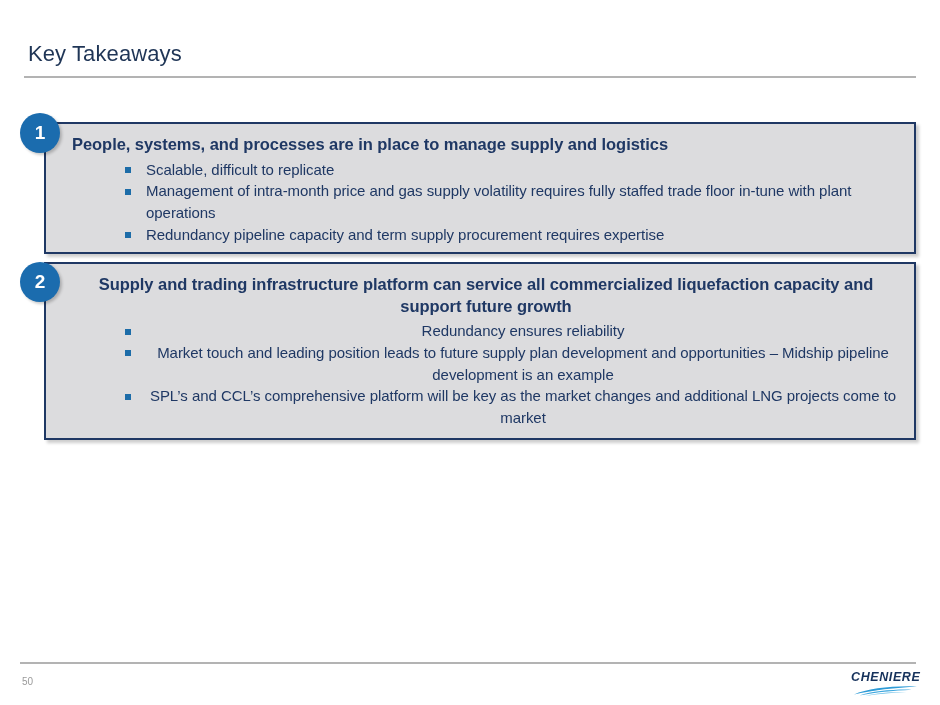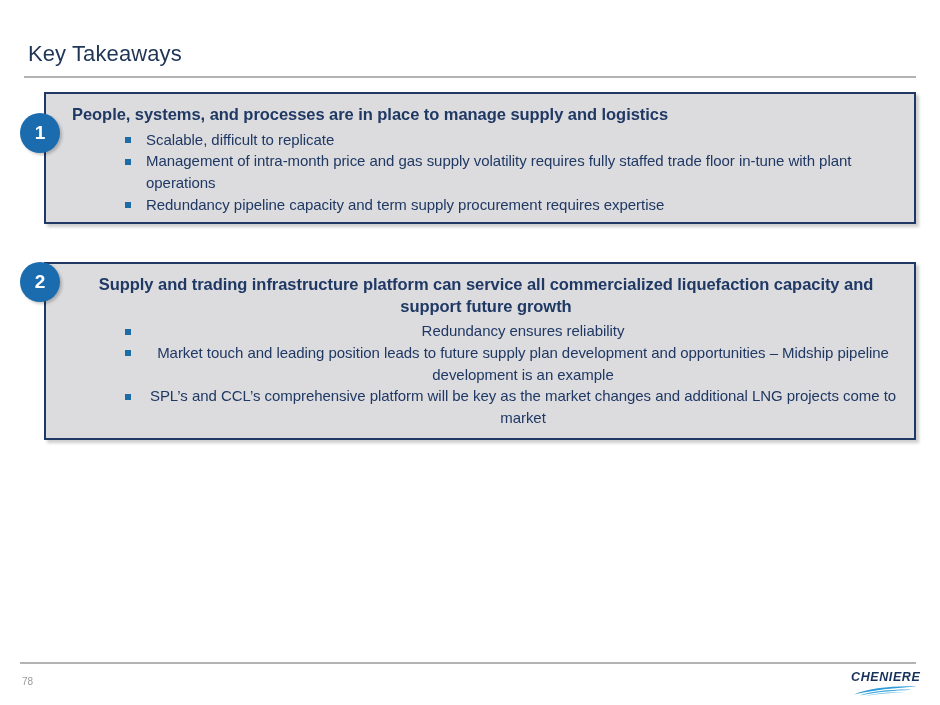--- a/index.html
+++ b/index.html
@@ -39,21 +39,21 @@
   
   .callout {
     position: absolute;
     background: #DCDCDE;
     border: 2px solid #1F3864;
     box-shadow: 3px 3px 3px rgba(0,0,0,0.20);
     box-sizing: border-box;
   }
   #box-1 {
     left: 44px;
-    top: 92px;
+    top: 122px;
     width: 872px;
     height: 132px;
   }
   #box-2 {
     left: 44px;
     top: 262px;
     width: 872px;
     height: 178px;
     text-align: center;
   }
@@ -199,21 +199,21 @@
       <li class="bullet-item">
         <span class="bullet-mark"></span>
         <span>SPL’s and CCL’s comprehensive platform will be key as the market changes and additional LNG projects come to market</span>
       </li>
     </ul>
   </div>
 </div>
 <div class="badge" id="badge-2">2</div>
 
 <div class="footer-rule"></div>
-<div class="page-number">78</div>
+<div class="page-number">50</div>
 
 <div class="logo">
   <div class="logo-word">CHENIERE</div>
   <svg class="logo-swoosh" viewBox="0 0 66 11">
     <path d="M1 9.6 C14 3.2 40 0.6 64 1.4 C44 2.6 18 5.0 1 9.6 Z" fill="#2E9BD6"></path>
     <path d="M5 10.4 C18 5.6 40 3.4 60 3.9 C42 4.9 20 6.9 5 10.4 Z" fill="#FFFFFF"></path>
     <path d="M6.5 10.6 C19 6.2 40 4.2 58.5 4.7 C41 5.6 21 7.4 6.5 10.6 Z" fill="#3FA8DF"></path>
     <path d="M11 10.9 C22 7.6 40 6.1 55 6.4 C41 7.2 24 8.5 11 10.9 Z" fill="#FFFFFF"></path>
     <path d="M12.5 11 C23 8.0 40 6.7 53.5 7.0 C41 7.7 25 8.9 12.5 11 Z" fill="#6FC0E8"></path>
   </svg>

